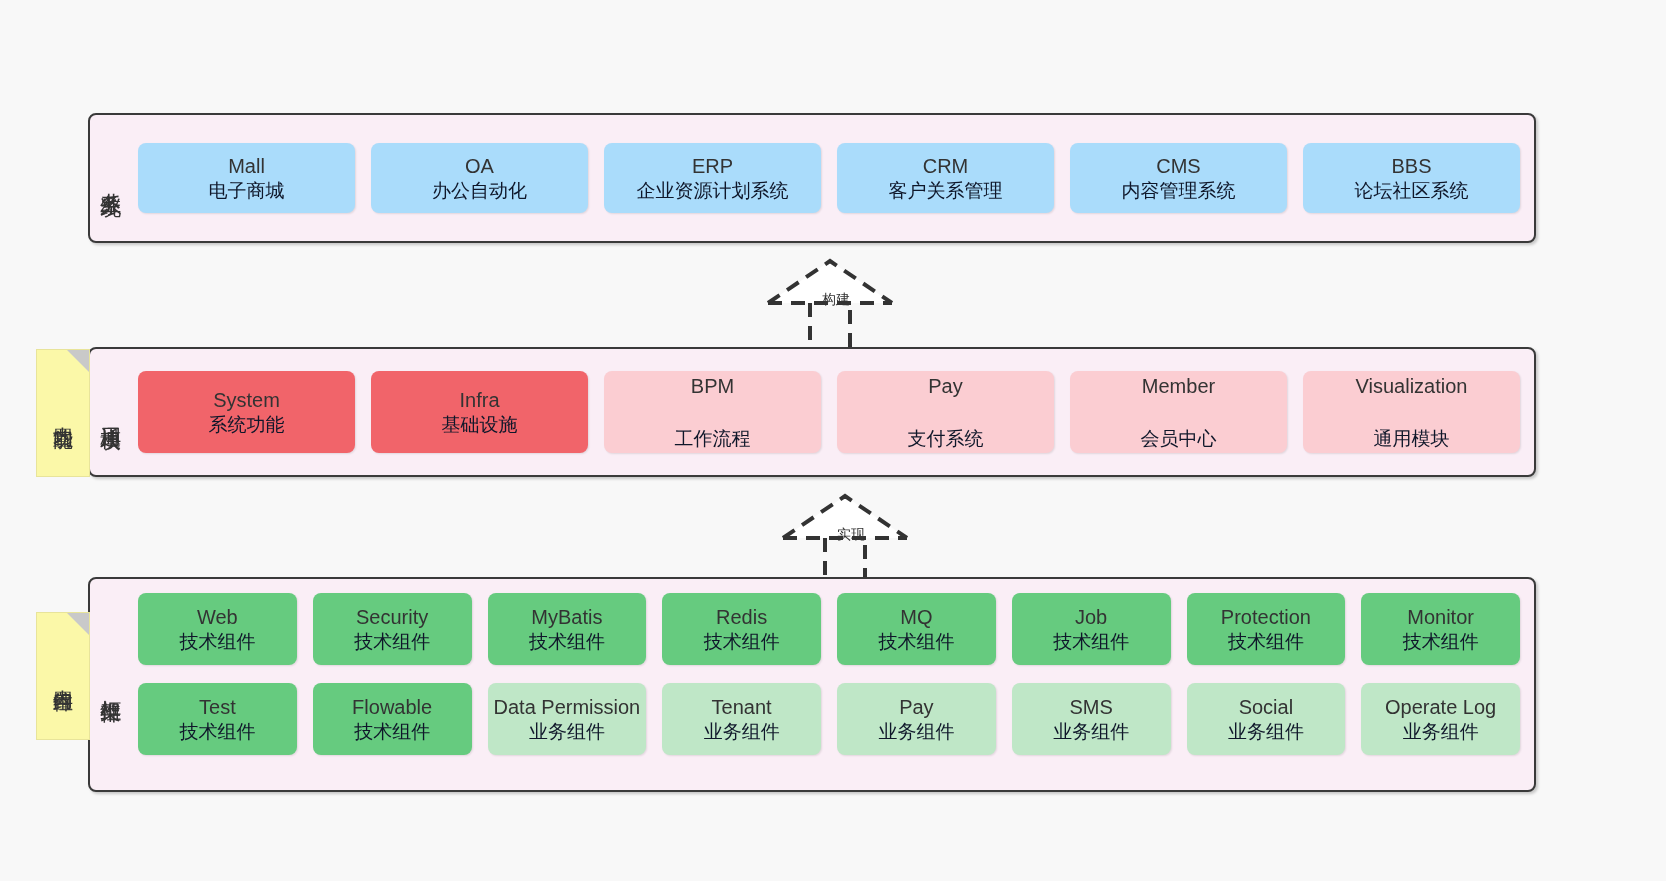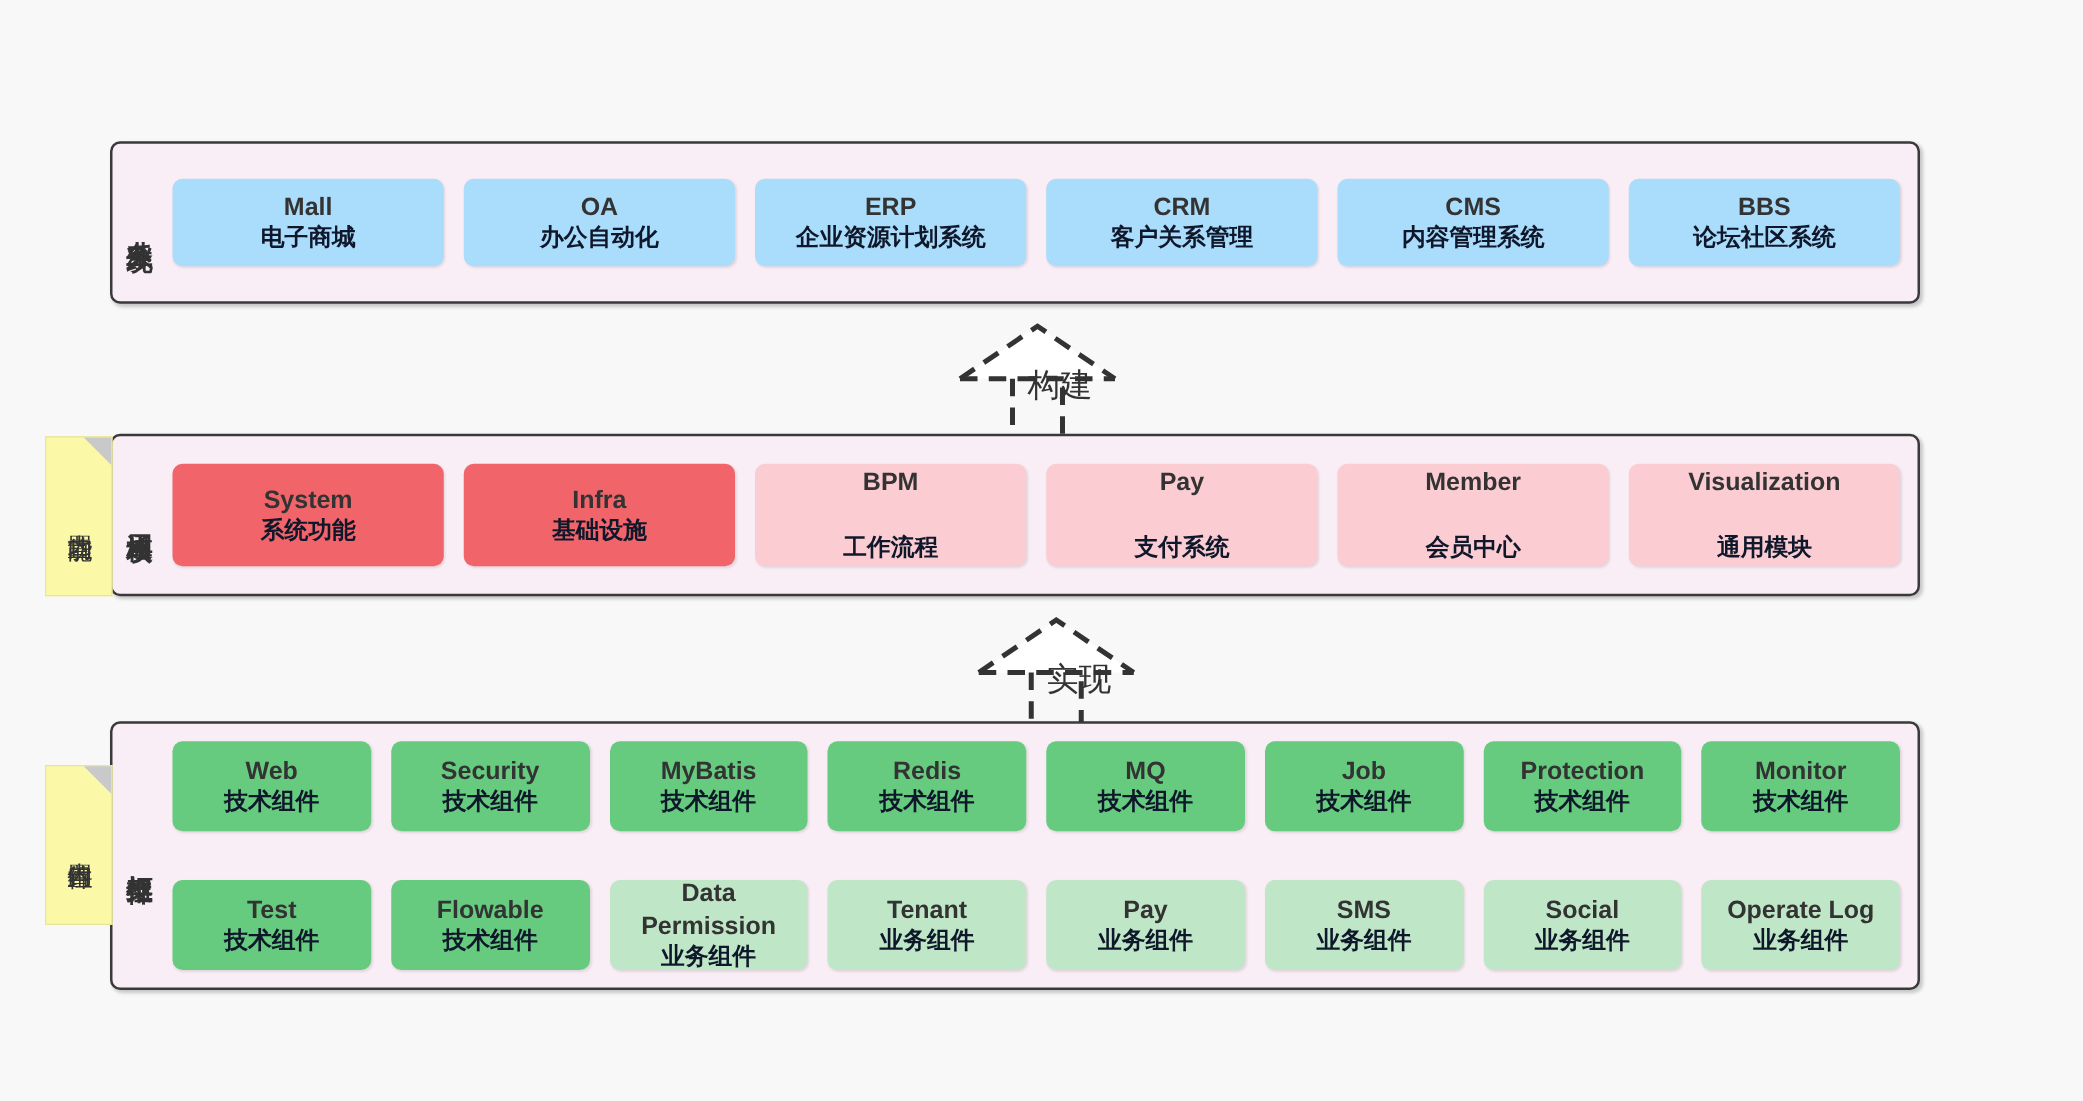--- a/index.html
+++ b/index.html
@@ -24,21 +24,20 @@
   
   .layer {
     position: absolute;
     box-sizing: border-box;
     background: #faeef6;
     border: 2px solid #3a3a3a;
     border-radius: 8px;
     box-shadow: 2px 2px 3px rgba(0,0,0,0.20);
     display: flex;
     align-items: stretch;
-    font-weight: bold;
   }
   .layer-title {
     flex: 0 0 auto;
     width: 42px;
     display: flex;
     align-items: center;
     justify-content: center;
     font-size: 21px;
     line-height: 1.12;
     letter-spacing: 1px;
@@ -51,21 +50,21 @@
   .layer-body {
     flex: 1 1 auto;
     display: flex;
     align-items: center;
     justify-content: space-between;
     padding: 0 14px 0 6px;
     gap: 16px;
   }
   .layer-body.two-rows {
     flex-direction: column;
-    justify-content: space-between;
+    justify-content: flex-start;
     gap: 18px;
     padding: 14px 14px 14px 6px;
   }
   .row {
     display: flex;
     width: 100%;
     justify-content: space-between;
     gap: 16px;
   }
 
@@ -139,21 +138,21 @@
   .arrow {
     position: absolute;
     width: 160px;
     height: 100px;
   }
   .arrow svg { display: block; overflow: visible; }
   .arrow .arrow-label {
     position: absolute;
     left: 62px;
     top: 36px;
-    font-size: 26px;
+    font-size: 14px;
     color: #333;
     background: transparent;
     white-space: nowrap;
   }
   #arrow-build   { left: 760px; top: 255px; }
   #arrow-implement { left: 775px; top: 490px; text-align: right; }
 </style>
 </head>
 <body>
 

